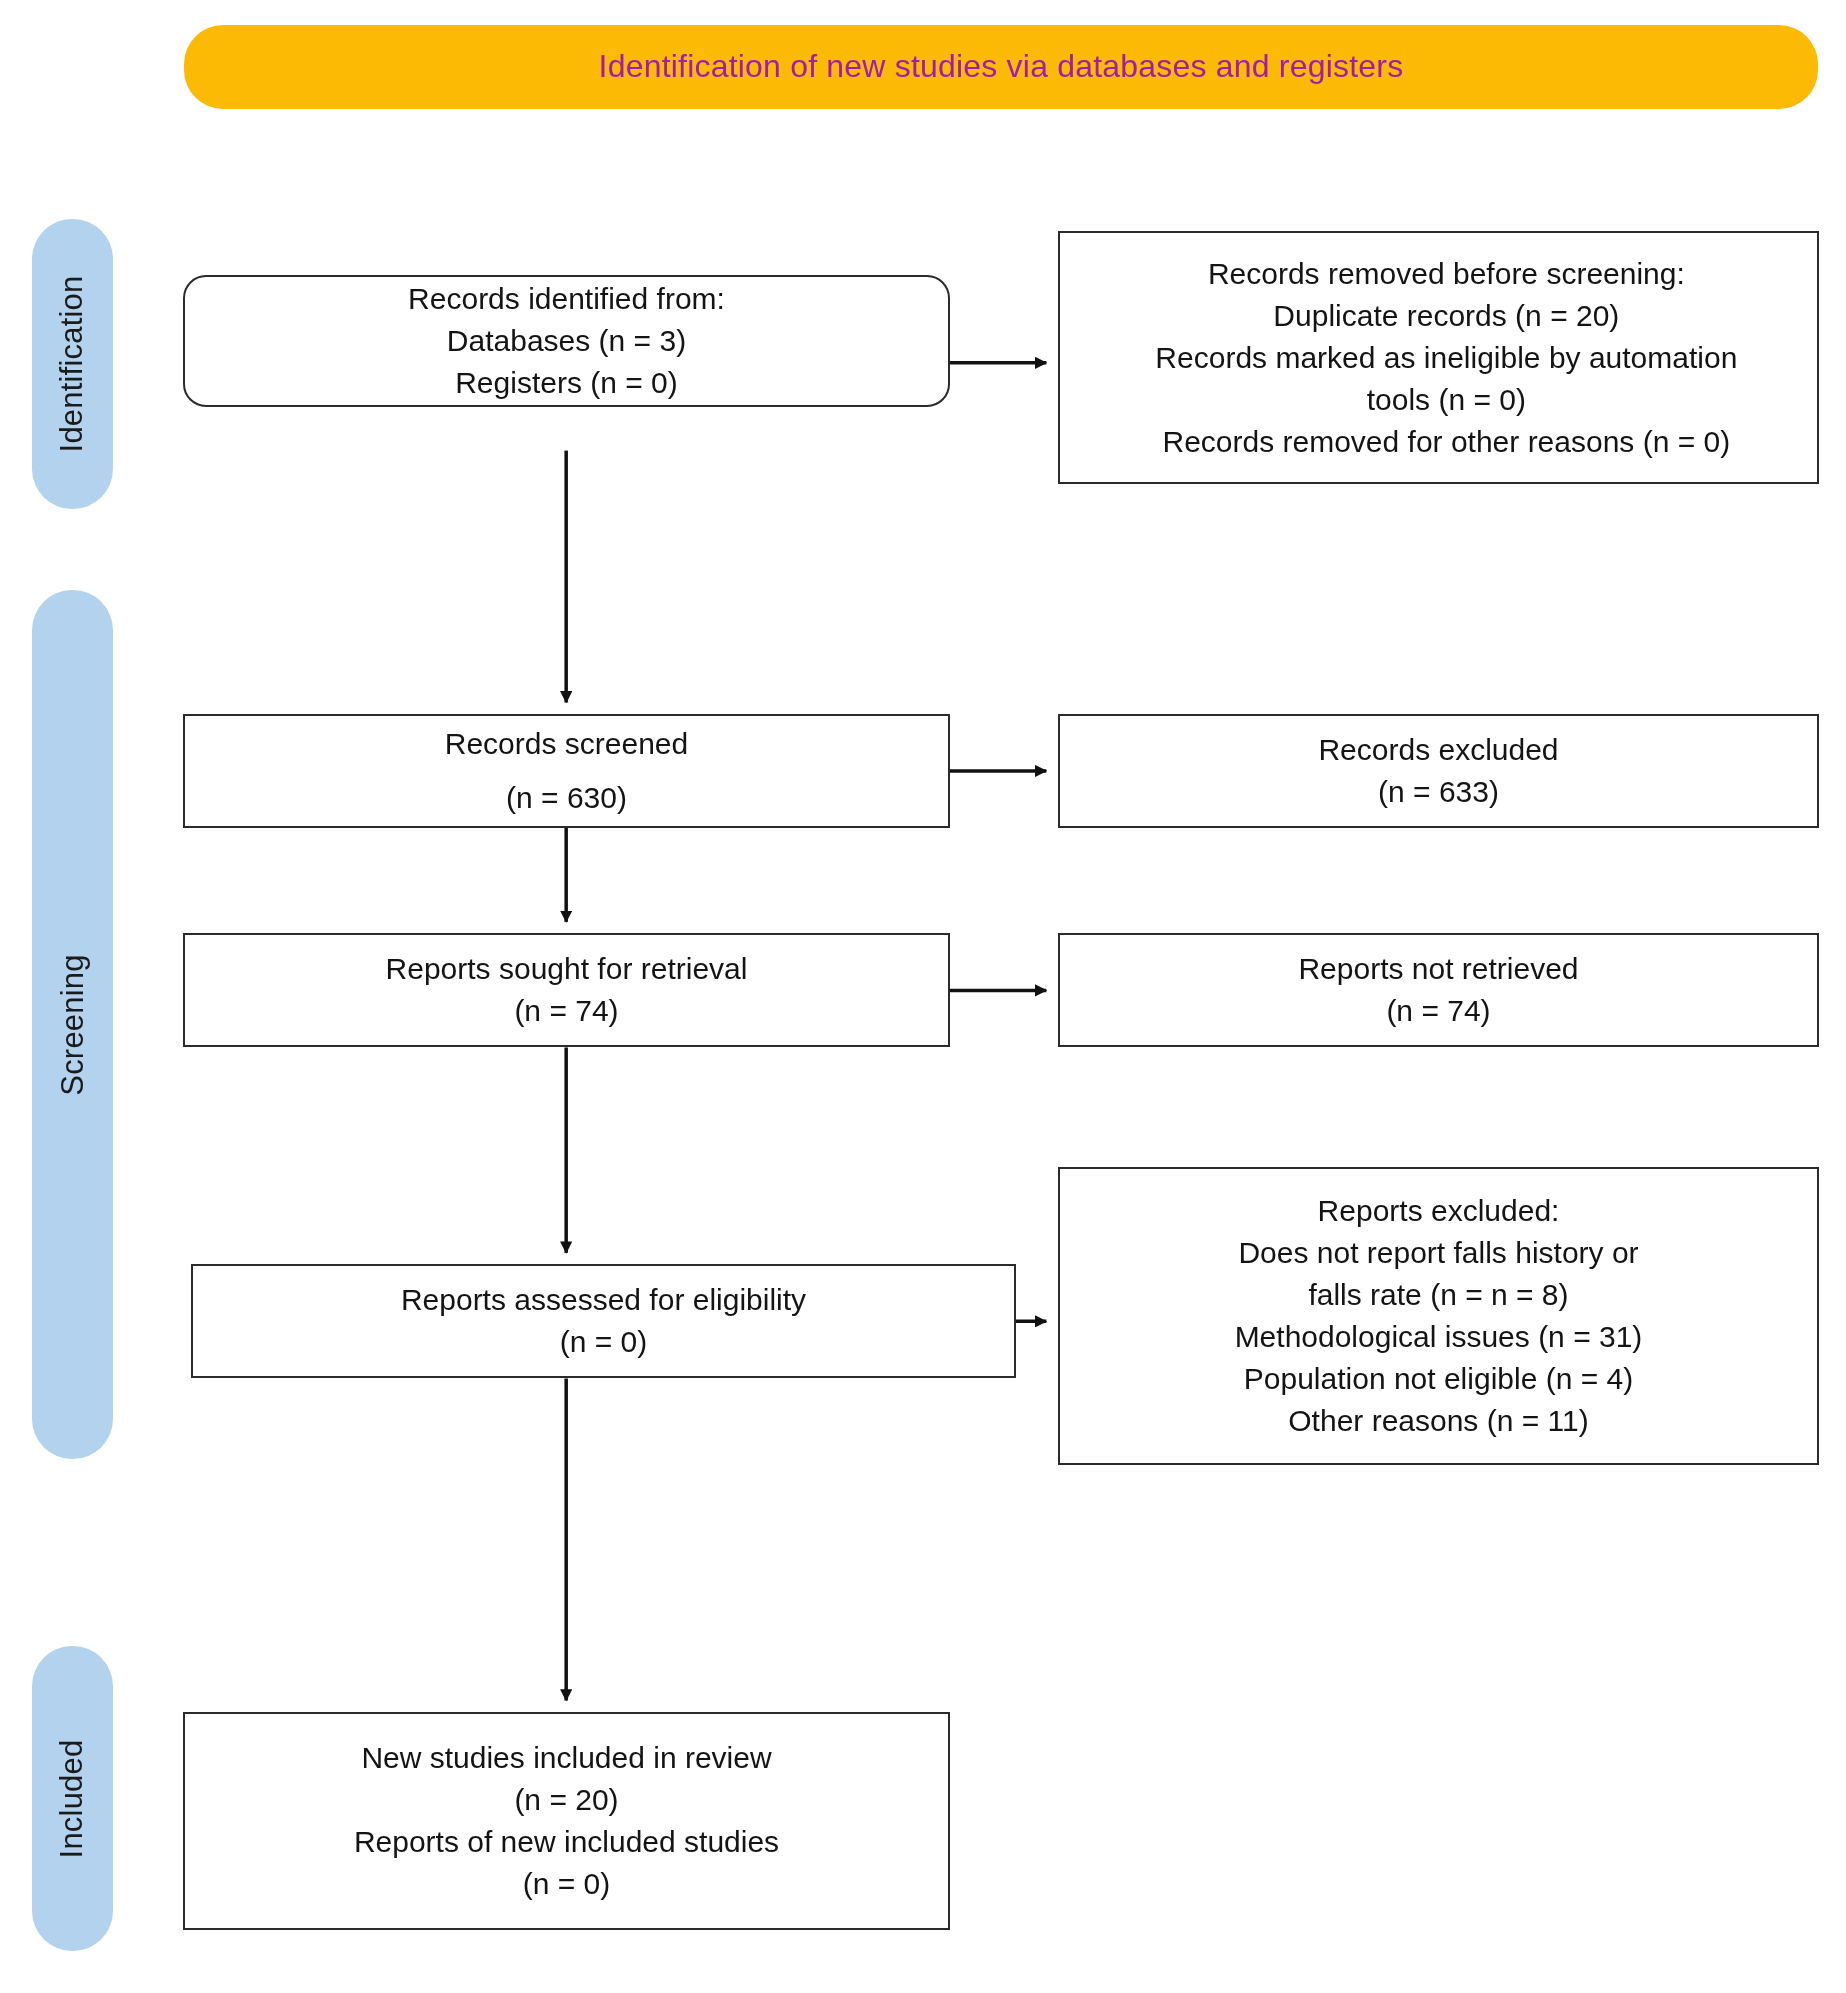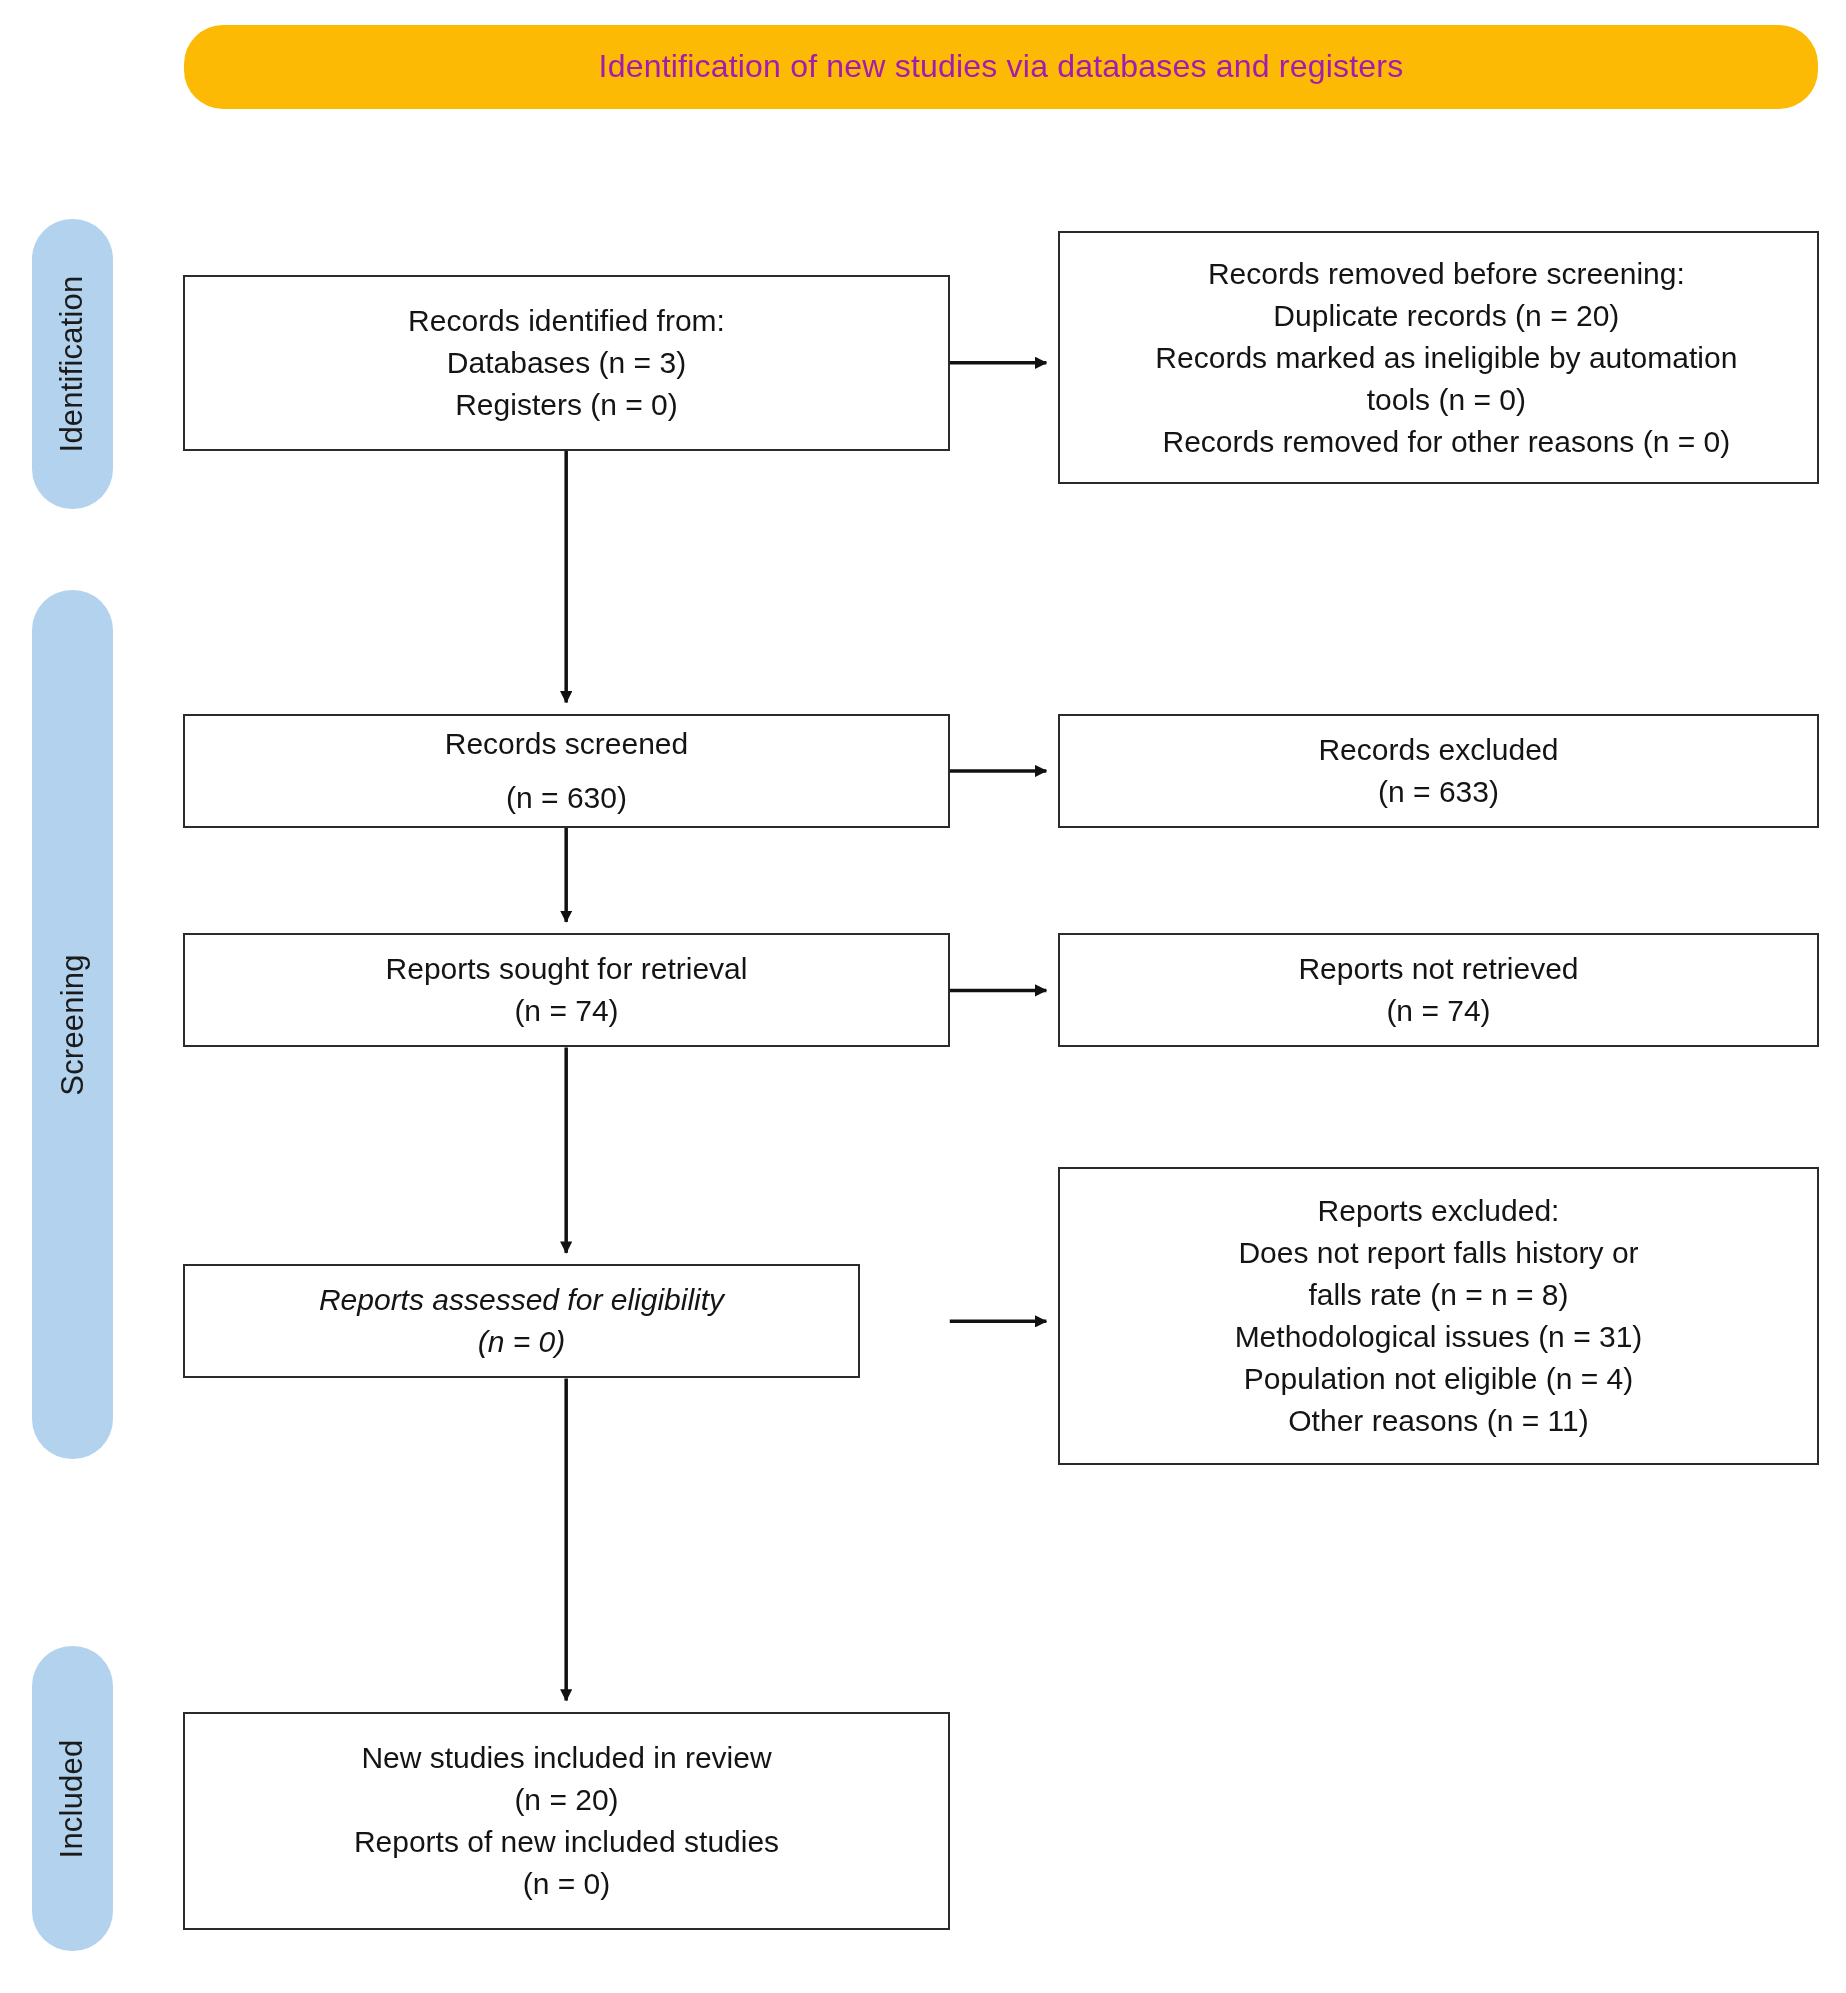--- a/index.html
+++ b/index.html
@@ -80,24 +80,24 @@
   }
   .flow-line {
     font-size: 30px;
     line-height: 42px;
     color: #141414;
     text-align: center;
     white-space: nowrap;
   }
 
   
-  #box-identified     { left: 183px; top: 275px;  width: 767px; height: 176px; }
+  #box-identified     { left: 183px; top: 275px;  width: 767px; height: 132px; border-radius: 23px; }
   #box-screened       { left: 183px; top: 714px;  width: 767px; height: 114px; justify-content: space-between; }
   #box-sought         { left: 183px; top: 933px; width: 767px; height: 114px; }
-  #box-assessed       { left: 183px; top: 1264px; width: 677px; height: 114px; font-style: italic; }
+  #box-assessed       { left: 191px; top: 1264px; width: 825px; height: 114px; }
   #box-included       { left: 183px; top: 1712px; width: 767px; height: 218px; }
 
   
   #box-removed        { left: 1058px; top: 231px;  width: 761px; height: 253px; padding-left: 28px; }
   #box-excluded-recs  { left: 1058px; top: 714px;  width: 761px; height: 114px; justify-content: center; }
   #box-not-retrieved  { left: 1058px; top: 933px; width: 761px; height: 114px; }
   #box-excluded-reps  { left: 1058px; top: 1167px; width: 761px; height: 298px; }
 
   
   .conn {

